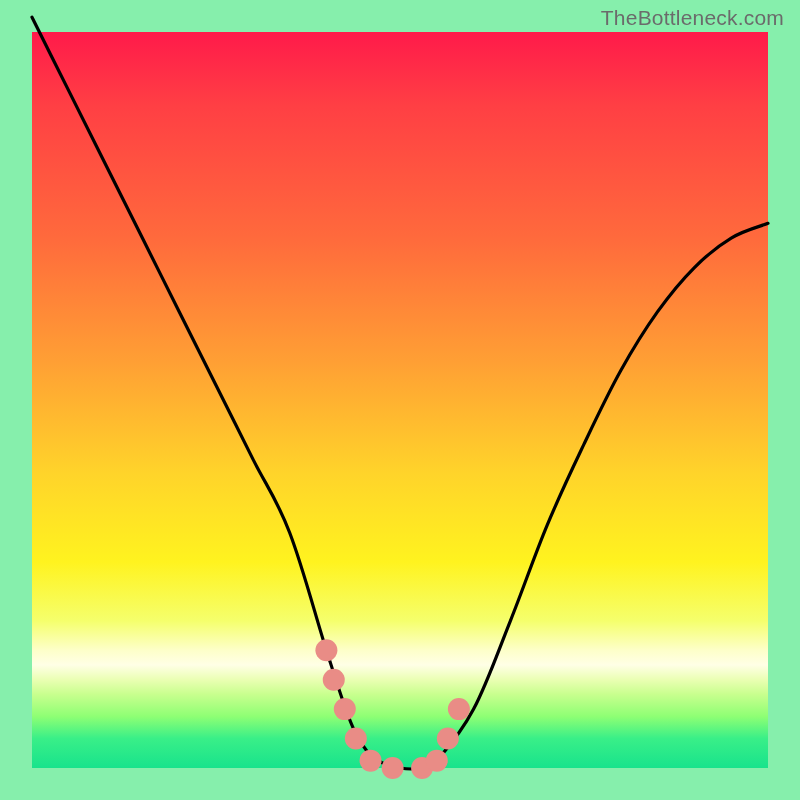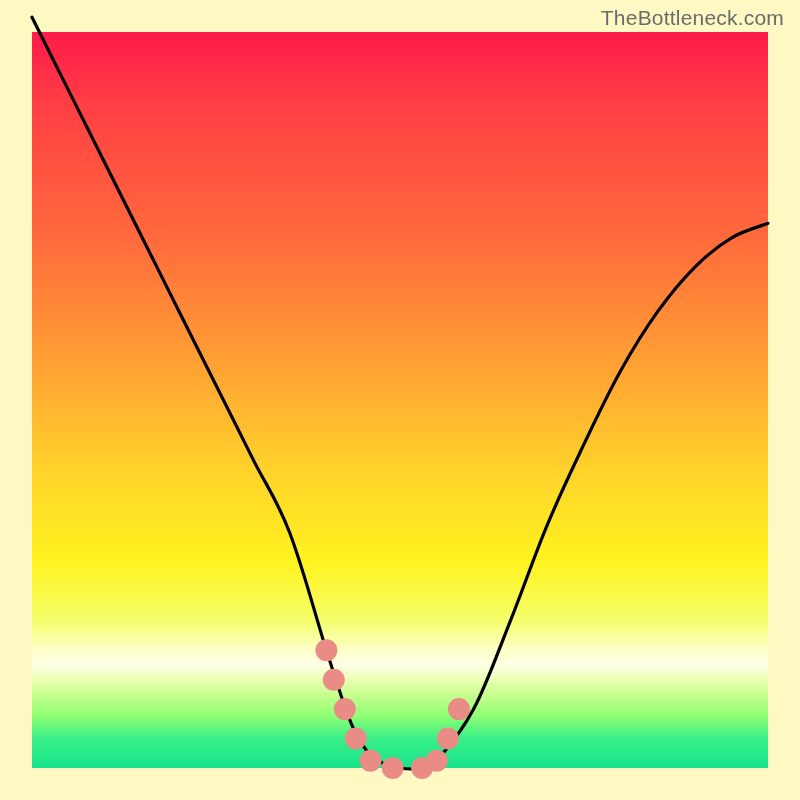--- a/index.html
+++ b/index.html
@@ -10,21 +10,21 @@
     background: #000;
     overflow: hidden;
     font-family: Arial, Helvetica, sans-serif;
   }
   .frame {
     position: absolute;
     left: 0;
     top: 0;
     width: 800px;
     height: 800px;
-    background: #fef9c3;
+    background: #86efac;
   }
   .plot {
     position: absolute;
     left: 32px;
     top: 32px;
     width: 736px;
     height: 736px;
     
     background:
       linear-gradient(to bottom,

